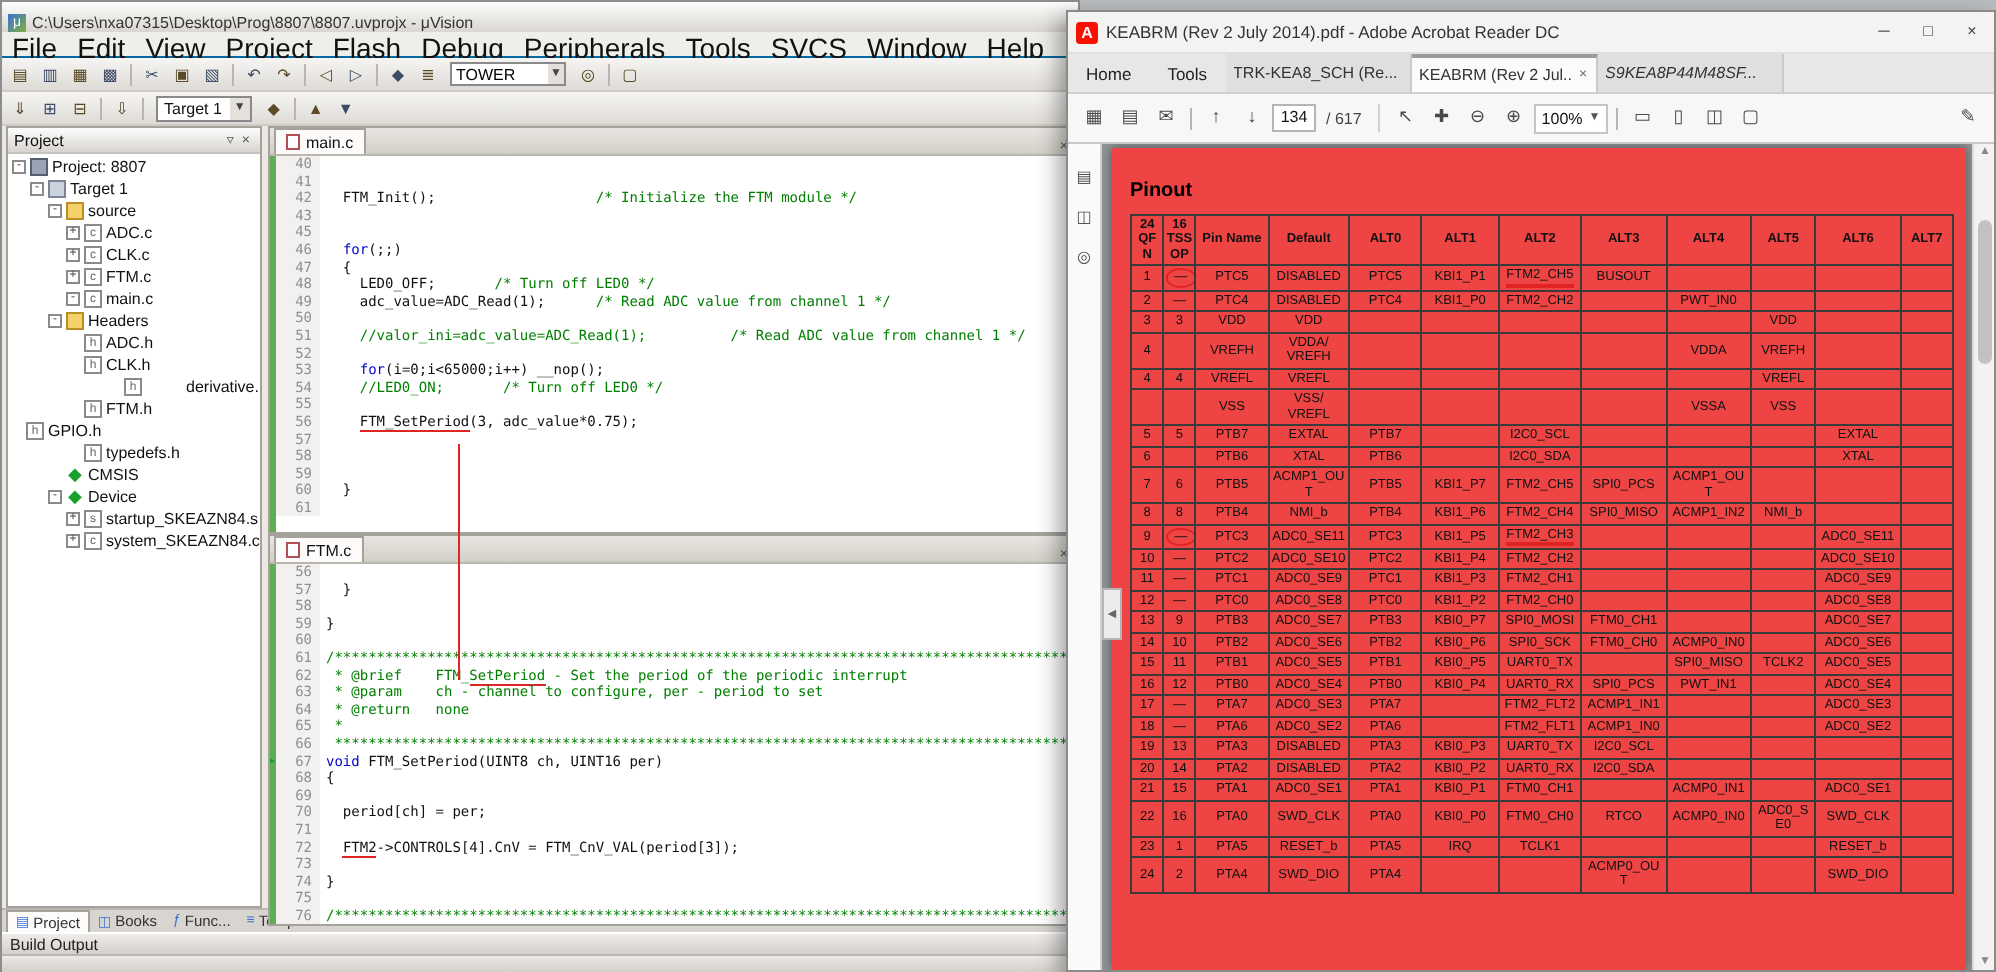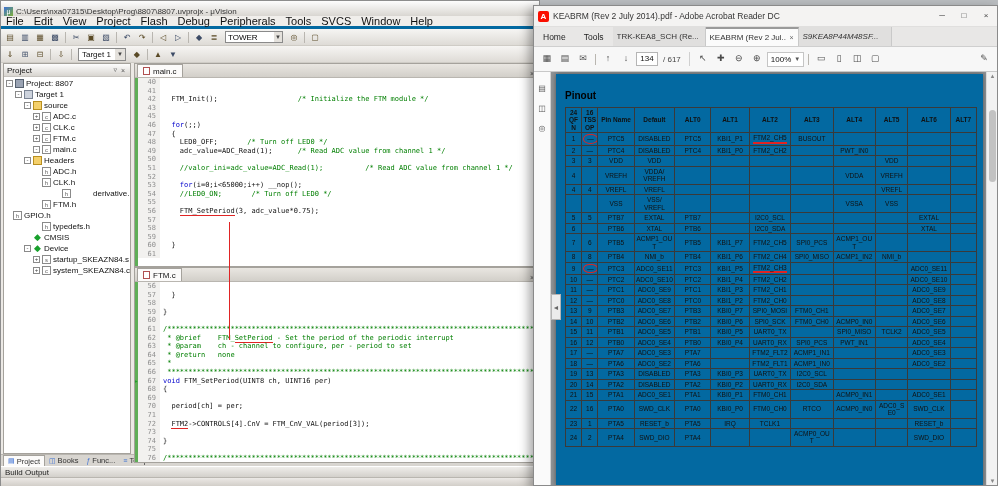--- a/index.html
+++ b/index.html
@@ -3,21 +3,21 @@
 <meta charset="utf-8">
 <style>
   *{box-sizing:border-box;margin:0;padding:0}
   html,body{width:998px;height:486px;overflow:hidden}
   body{background:#b9bcbf;font-family:"Liberation Sans",sans-serif;position:relative;color:#111}
 
   
   .uv{position:absolute;left:0;top:0;width:540px;height:486px;background:#ece9e5;border:1px solid #8d8d8d;display:flex;flex-direction:column}
   .uv-title{height:15px;background:linear-gradient(#fdfdfd,#d9d6d1);display:flex;align-items:flex-end;padding:0 3px;font-size:8px;color:#333;flex:none}
   .uv-appicon{width:9px;height:9px;background:linear-gradient(135deg,#3b6fd4,#7fb13a);color:#fff;font-size:7px;line-height:9px;text-align:center;margin-right:3px;flex:none}
-  .uv-menu{height:13px;display:flex;align-items:center;font-size:11px;background:#f0eeeb;border-bottom:3px solid #0369a1;flex:none}
+  .uv-menu{height:13px;display:flex;align-items:flex-start;font-size:14px;background:#f0eeeb;border-bottom:1px solid #0369a1;flex:none}
   .menu-item{padding:0 5px;cursor:default}
   .uv-tb{height:17px;display:flex;align-items:center;background:linear-gradient(#f6f5f3,#dedbd6);border-bottom:1px solid #cfccc6;padding:0 2px;gap:1px;flex:none}
   .tb-btn{width:14px;height:13px;font-size:8px;line-height:12px;text-align:center;color:#3c4b66;border:1px solid transparent;border-radius:2px;flex:none}
   .tb-btn:nth-child(odd){color:#5a4a26}
   .tb-sep{width:1px;height:11px;background:#b9b6b0;margin:0 2px;flex:none}
   .combo{display:flex;align-items:center;border:1px solid #8a8a8a;background:#fff;height:12px;margin:0 3px}
   .combo input{border:none;outline:none;width:48px;font-size:8px;height:10px;padding:0 2px;font-family:"Liberation Sans",sans-serif}
   .combo .arr{font-size:6px;color:#444;padding:0 1px;background:#e4e1dc;height:10px;line-height:10px}
   .target-sel{display:flex;align-items:center;border:1px solid #8a8a8a;background:#fff;height:13px;margin:0 3px;font-size:8px;padding-left:3px}
   .target-sel .arr{font-size:6px;color:#444;padding:0 2px;background:#e4e1dc;margin-left:4px;height:11px;line-height:11px}
@@ -80,21 +80,21 @@
   .ac-sep{width:1px;height:14px;background:#d0d0d0;margin:0 3px;flex:none}
   .pagebox{border:1px solid #b5b5b5;background:#fff;font-size:8px;width:22px;height:14px;line-height:12px;text-align:center;flex:none}
   .pagetotal{font-size:8px;color:#444;margin:0 3px;flex:none}
   .zoombox{display:flex;align-items:center;border:1px solid #c5c5c5;background:#fff;height:15px;font-size:8px;padding:0 3px;gap:3px;flex:none}
   .zoombox .arr{font-size:6px;color:#555}
   .ac-right{margin-left:auto;display:flex;align-items:center}
   .ac-body{flex:1;position:relative;background:#90949
  6;display:flex;overflow:hidden;background:#8f9396}
   .ac-side{width:17px;background:#fafafa;border-right:1px solid #d2d2d2;display:flex;flex-direction:column;align-items:center;padding-top:12px;gap:11px;flex:none}
   .side-ic{font-size:8px;color:#555}
-  .ac-page{flex:1;background:#0369a1;margin:2px 3px 0 5px;box-shadow:0 0 5px rgba(0,0,0,.45);padding:16px 4px 0 9px;overflow:hidden;position:relative;min-width:0}
+  .ac-page{flex:1;background:#ef4444;margin:2px 3px 0 5px;box-shadow:0 0 5px rgba(0,0,0,.45);padding:16px 4px 0 9px;overflow:hidden;position:relative;min-width:0}
   .pin-head{font-size:10px;font-weight:bold;color:#000;margin-bottom:6px}
   table.pinout{border-collapse:collapse;table-layout:fixed;width:412px;font-size:6.5px;line-height:1.15}
   .pinout th,.pinout td{border:1px solid #3a3a3a;padding:1px 1px;text-align:center;overflow:hidden;word-wrap:break-word;font-weight:normal}
   .pinout th{font-weight:bold;white-space:pre-line}
   .pinout th:nth-child(1),.pinout td:nth-child(1){width:16px}
   .pinout th:nth-child(2),.pinout td:nth-child(2){width:16px}
   .pinout th:nth-child(3),.pinout td:nth-child(3){width:36px}
   .pinout th:nth-child(4),.pinout td:nth-child(4){width:40px}
   .pinout th:nth-child(5),.pinout td:nth-child(5){width:36px}
   .pinout th:nth-child(6),.pinout td:nth-child(6){width:38px}

